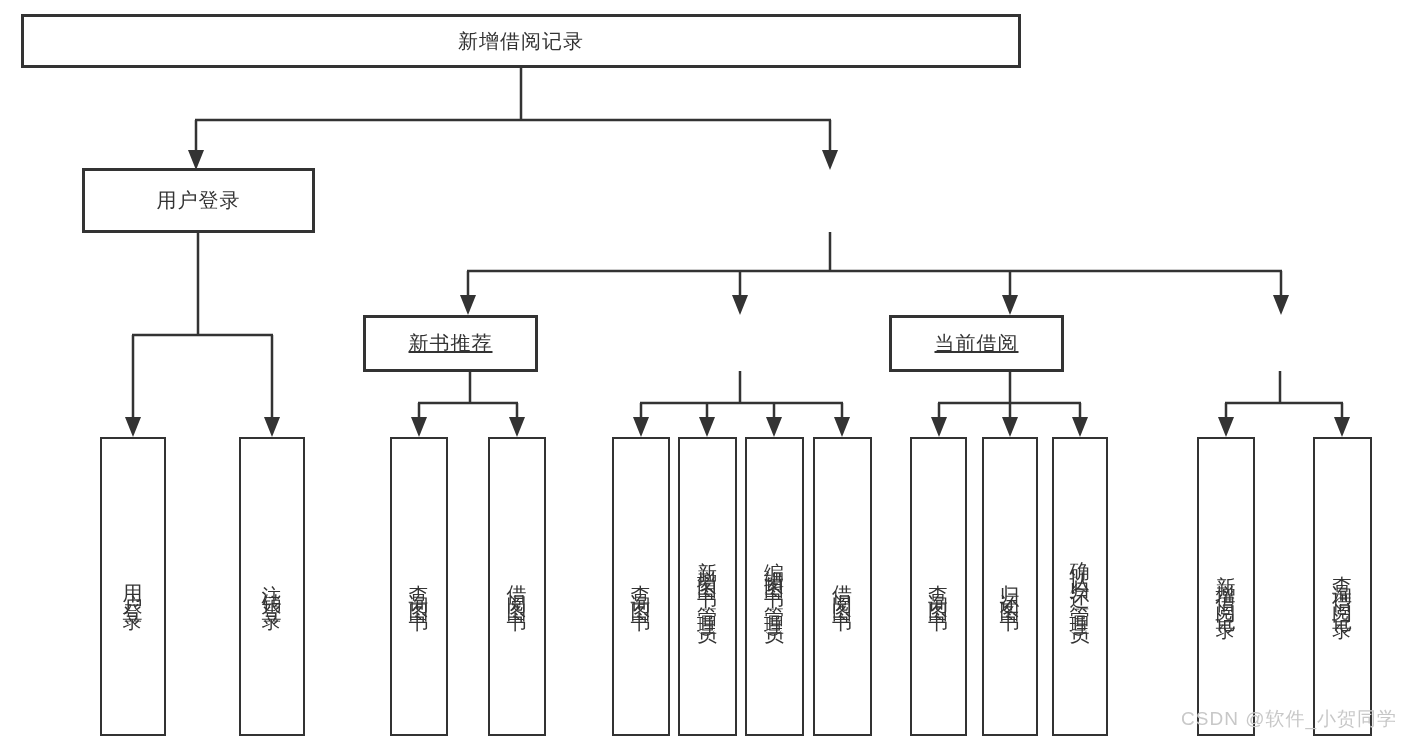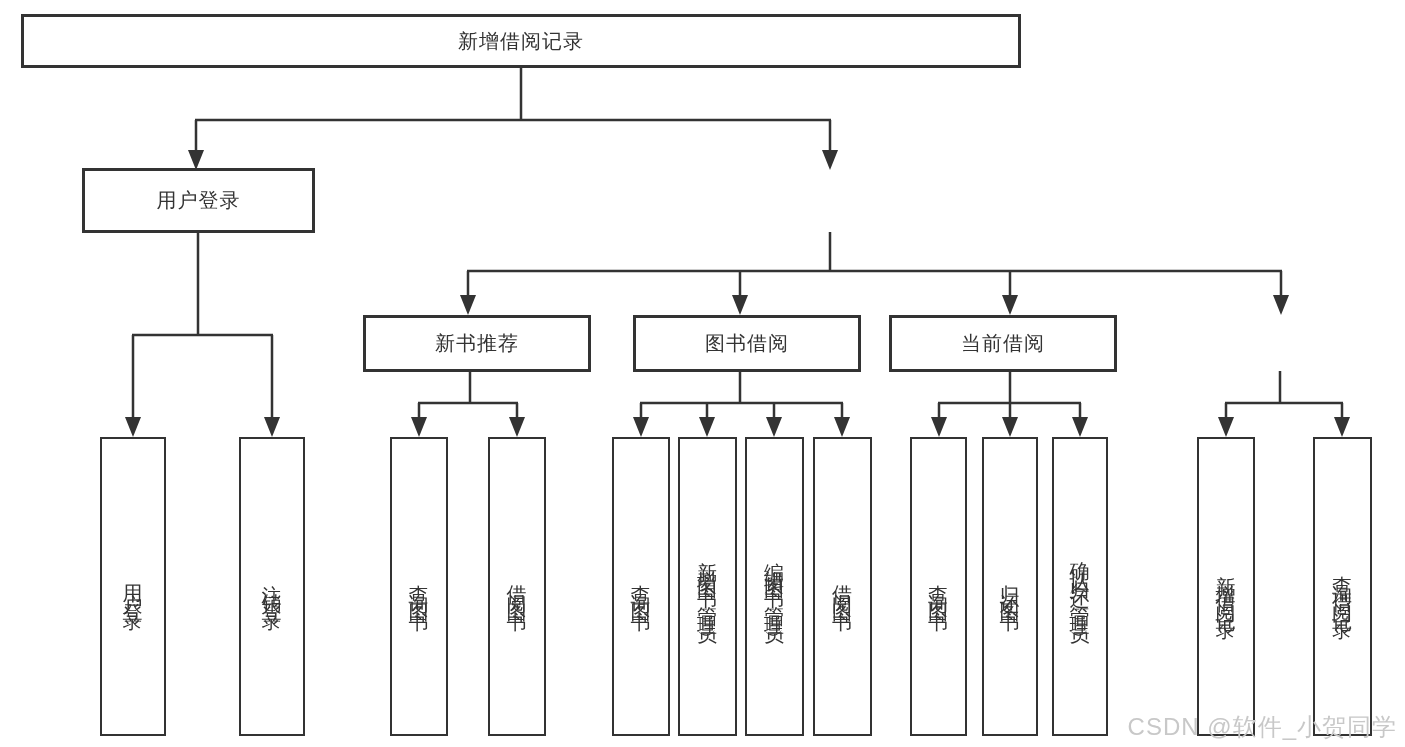--- a/index.html
+++ b/index.html
@@ -56,26 +56,26 @@
     border-width: 2.5px;
   }
   .leaf .label-v {
     writing-mode: vertical-rl;
     text-orientation: mixed;
     font-size: 20px;
     letter-spacing: 9px;
     line-height: 1;
     color: var(--text);
   }
-  .lvl3 { top: 315px; height: 57px; width: 228px; }
+  .lvl3 { top: 315px; height: 57px; width: 175px; text-decoration: underline; }
   .watermark {
     position: absolute;
     right: 8px;
-    bottom: 4px;
-    font-size: 24px;
+    bottom: 15px;
+    font-size: 19px;
     color: var(--watermark);
     z-index: 3;
     letter-spacing: 1px;
     white-space: nowrap;
   }
 </style>
 </head>
 <body>
 
 <div class="canvas">
@@ -127,23 +127,20 @@
     <span class="label-h">新增借阅记录</span>
   </div>
 
   <div class="box" style="left:82px;top:168px;width:233px;height:65px">
     <span class="label-h">用户登录</span>
   </div>
 
   <div class="box lvl3" style="left:363px">
     <span class="label-h">新书推荐</span>
   </div>
-  <div class="box lvl3" style="left:633px">
-    <span class="label-h">图书借阅</span>
-  </div>
   <div class="box lvl3" style="left:889px">
     <span class="label-h">当前借阅</span>
   </div>
 
   <div class="box leaf" style="left:100px;width:66px">
     <span class="label-v">用户登录</span>
   </div>
   <div class="box leaf" style="left:239px;width:66px">
     <span class="label-v">注销登录</span>
   </div>

